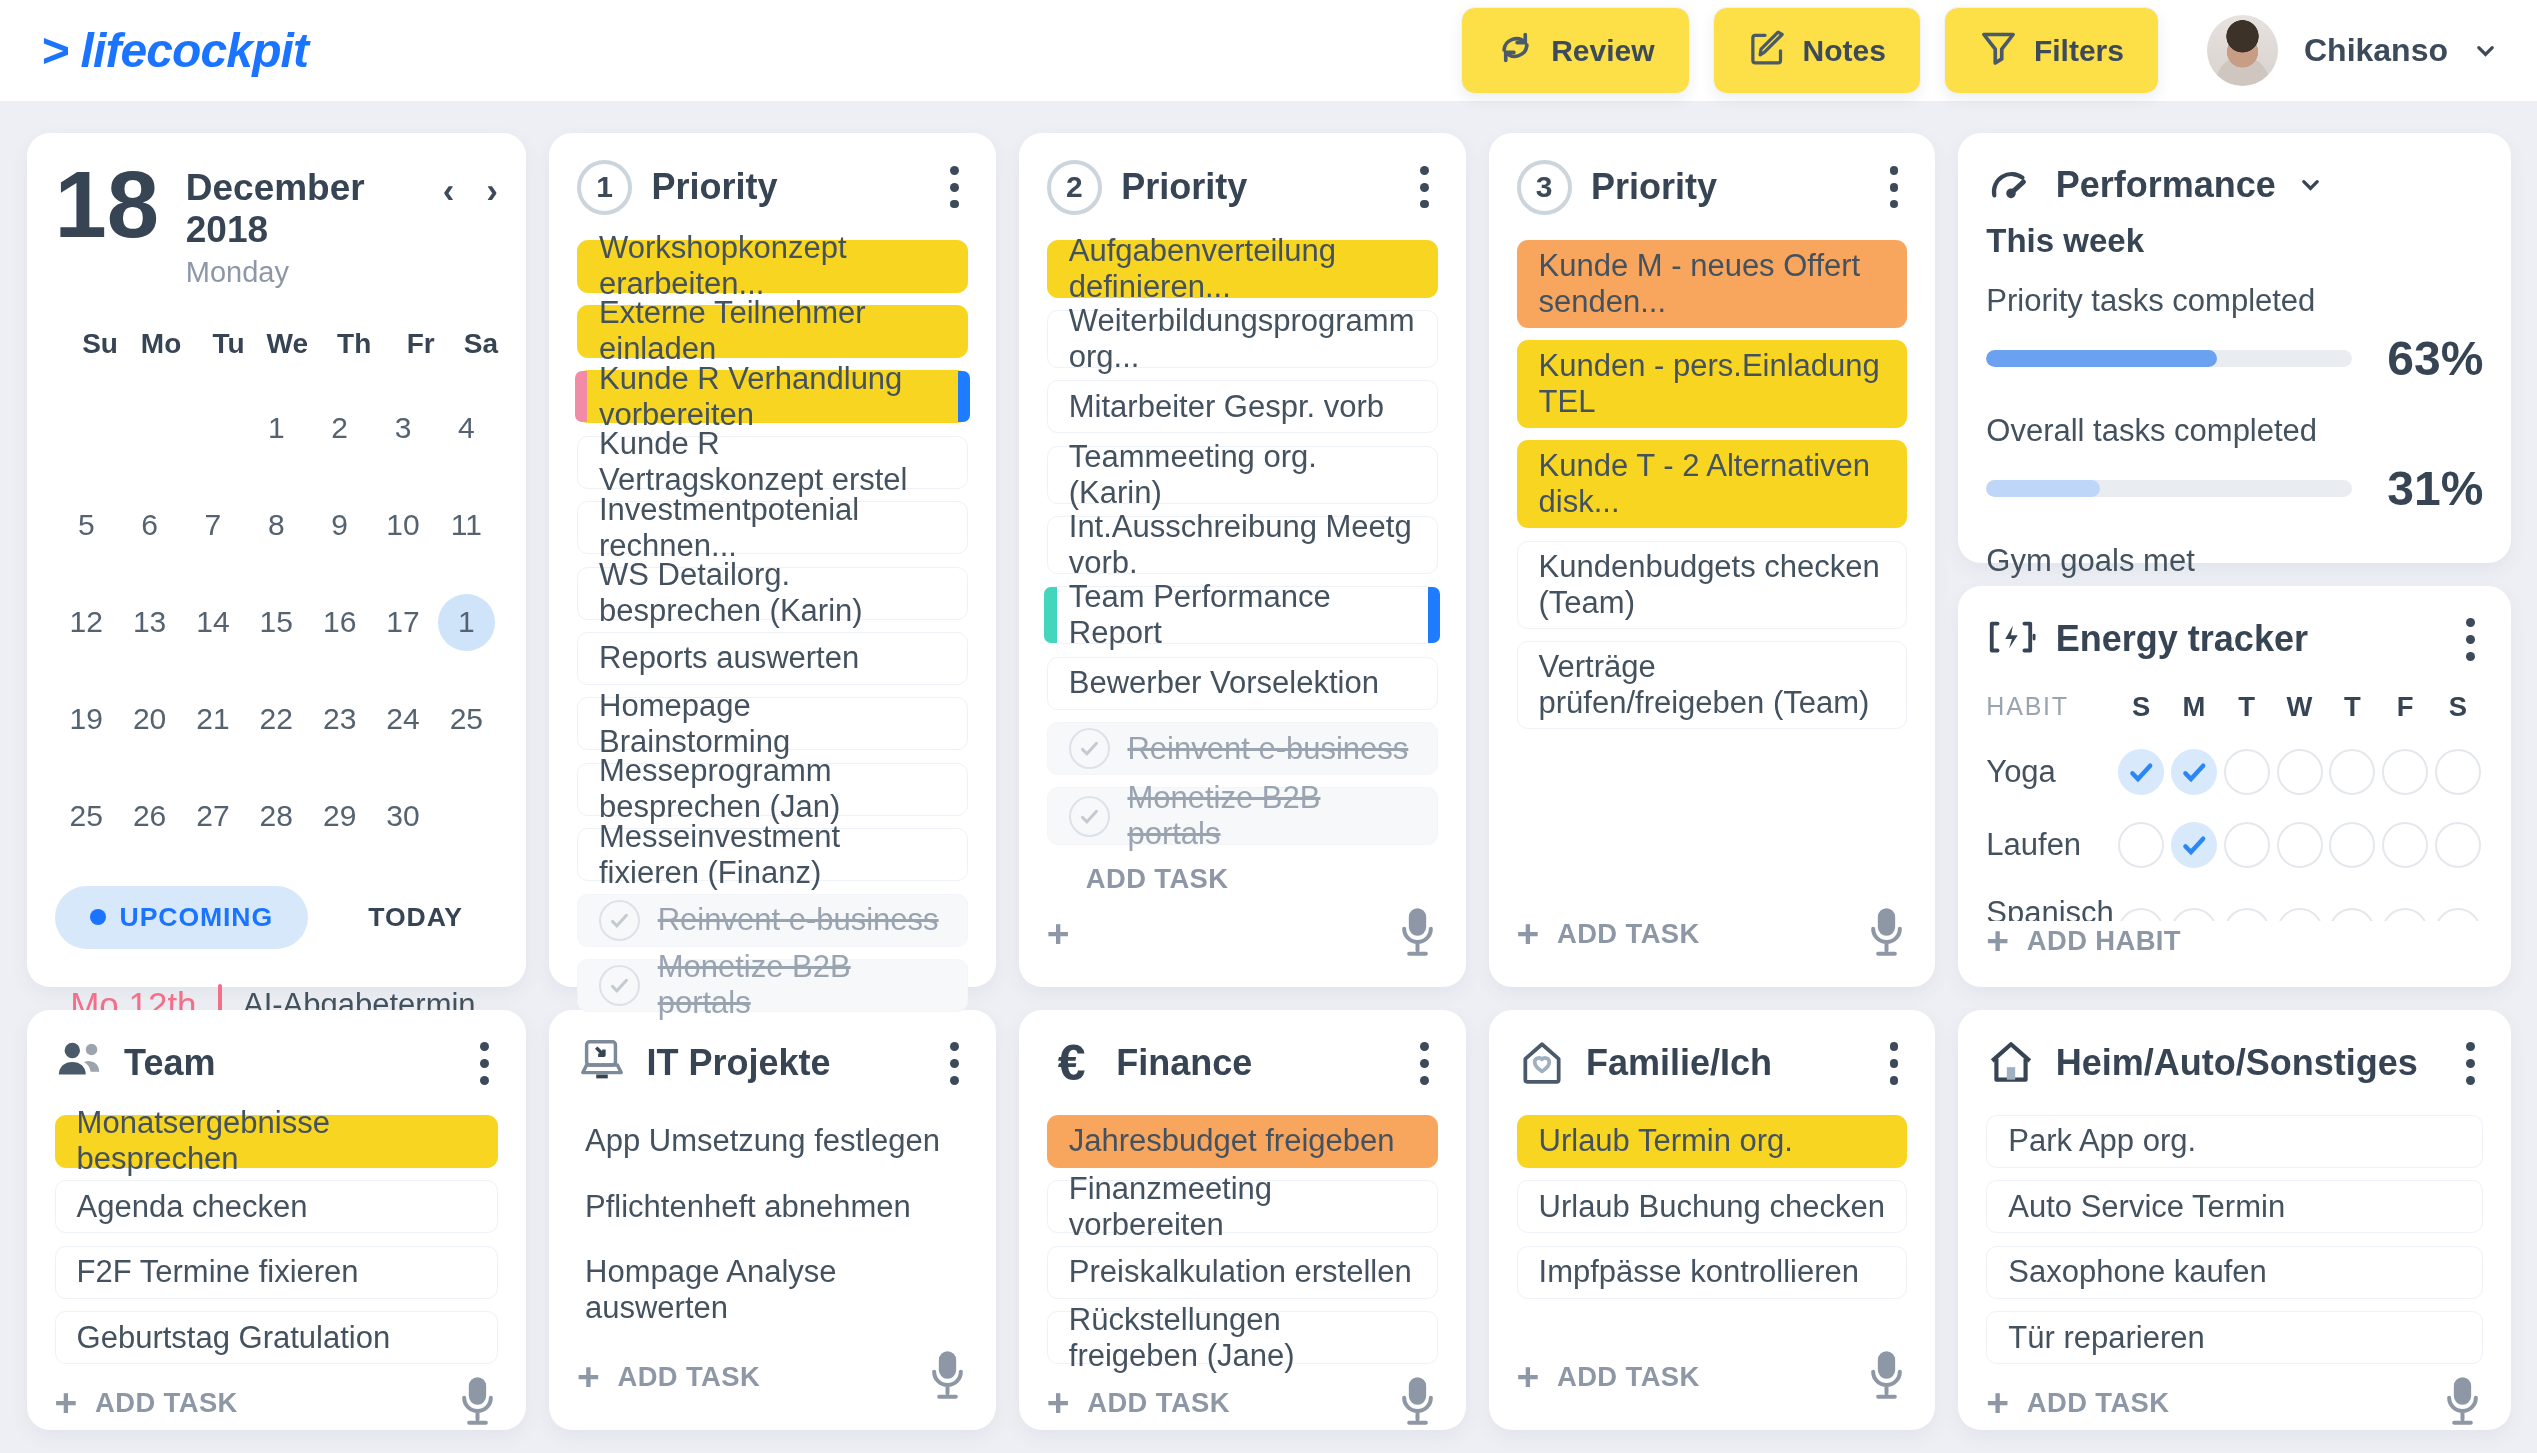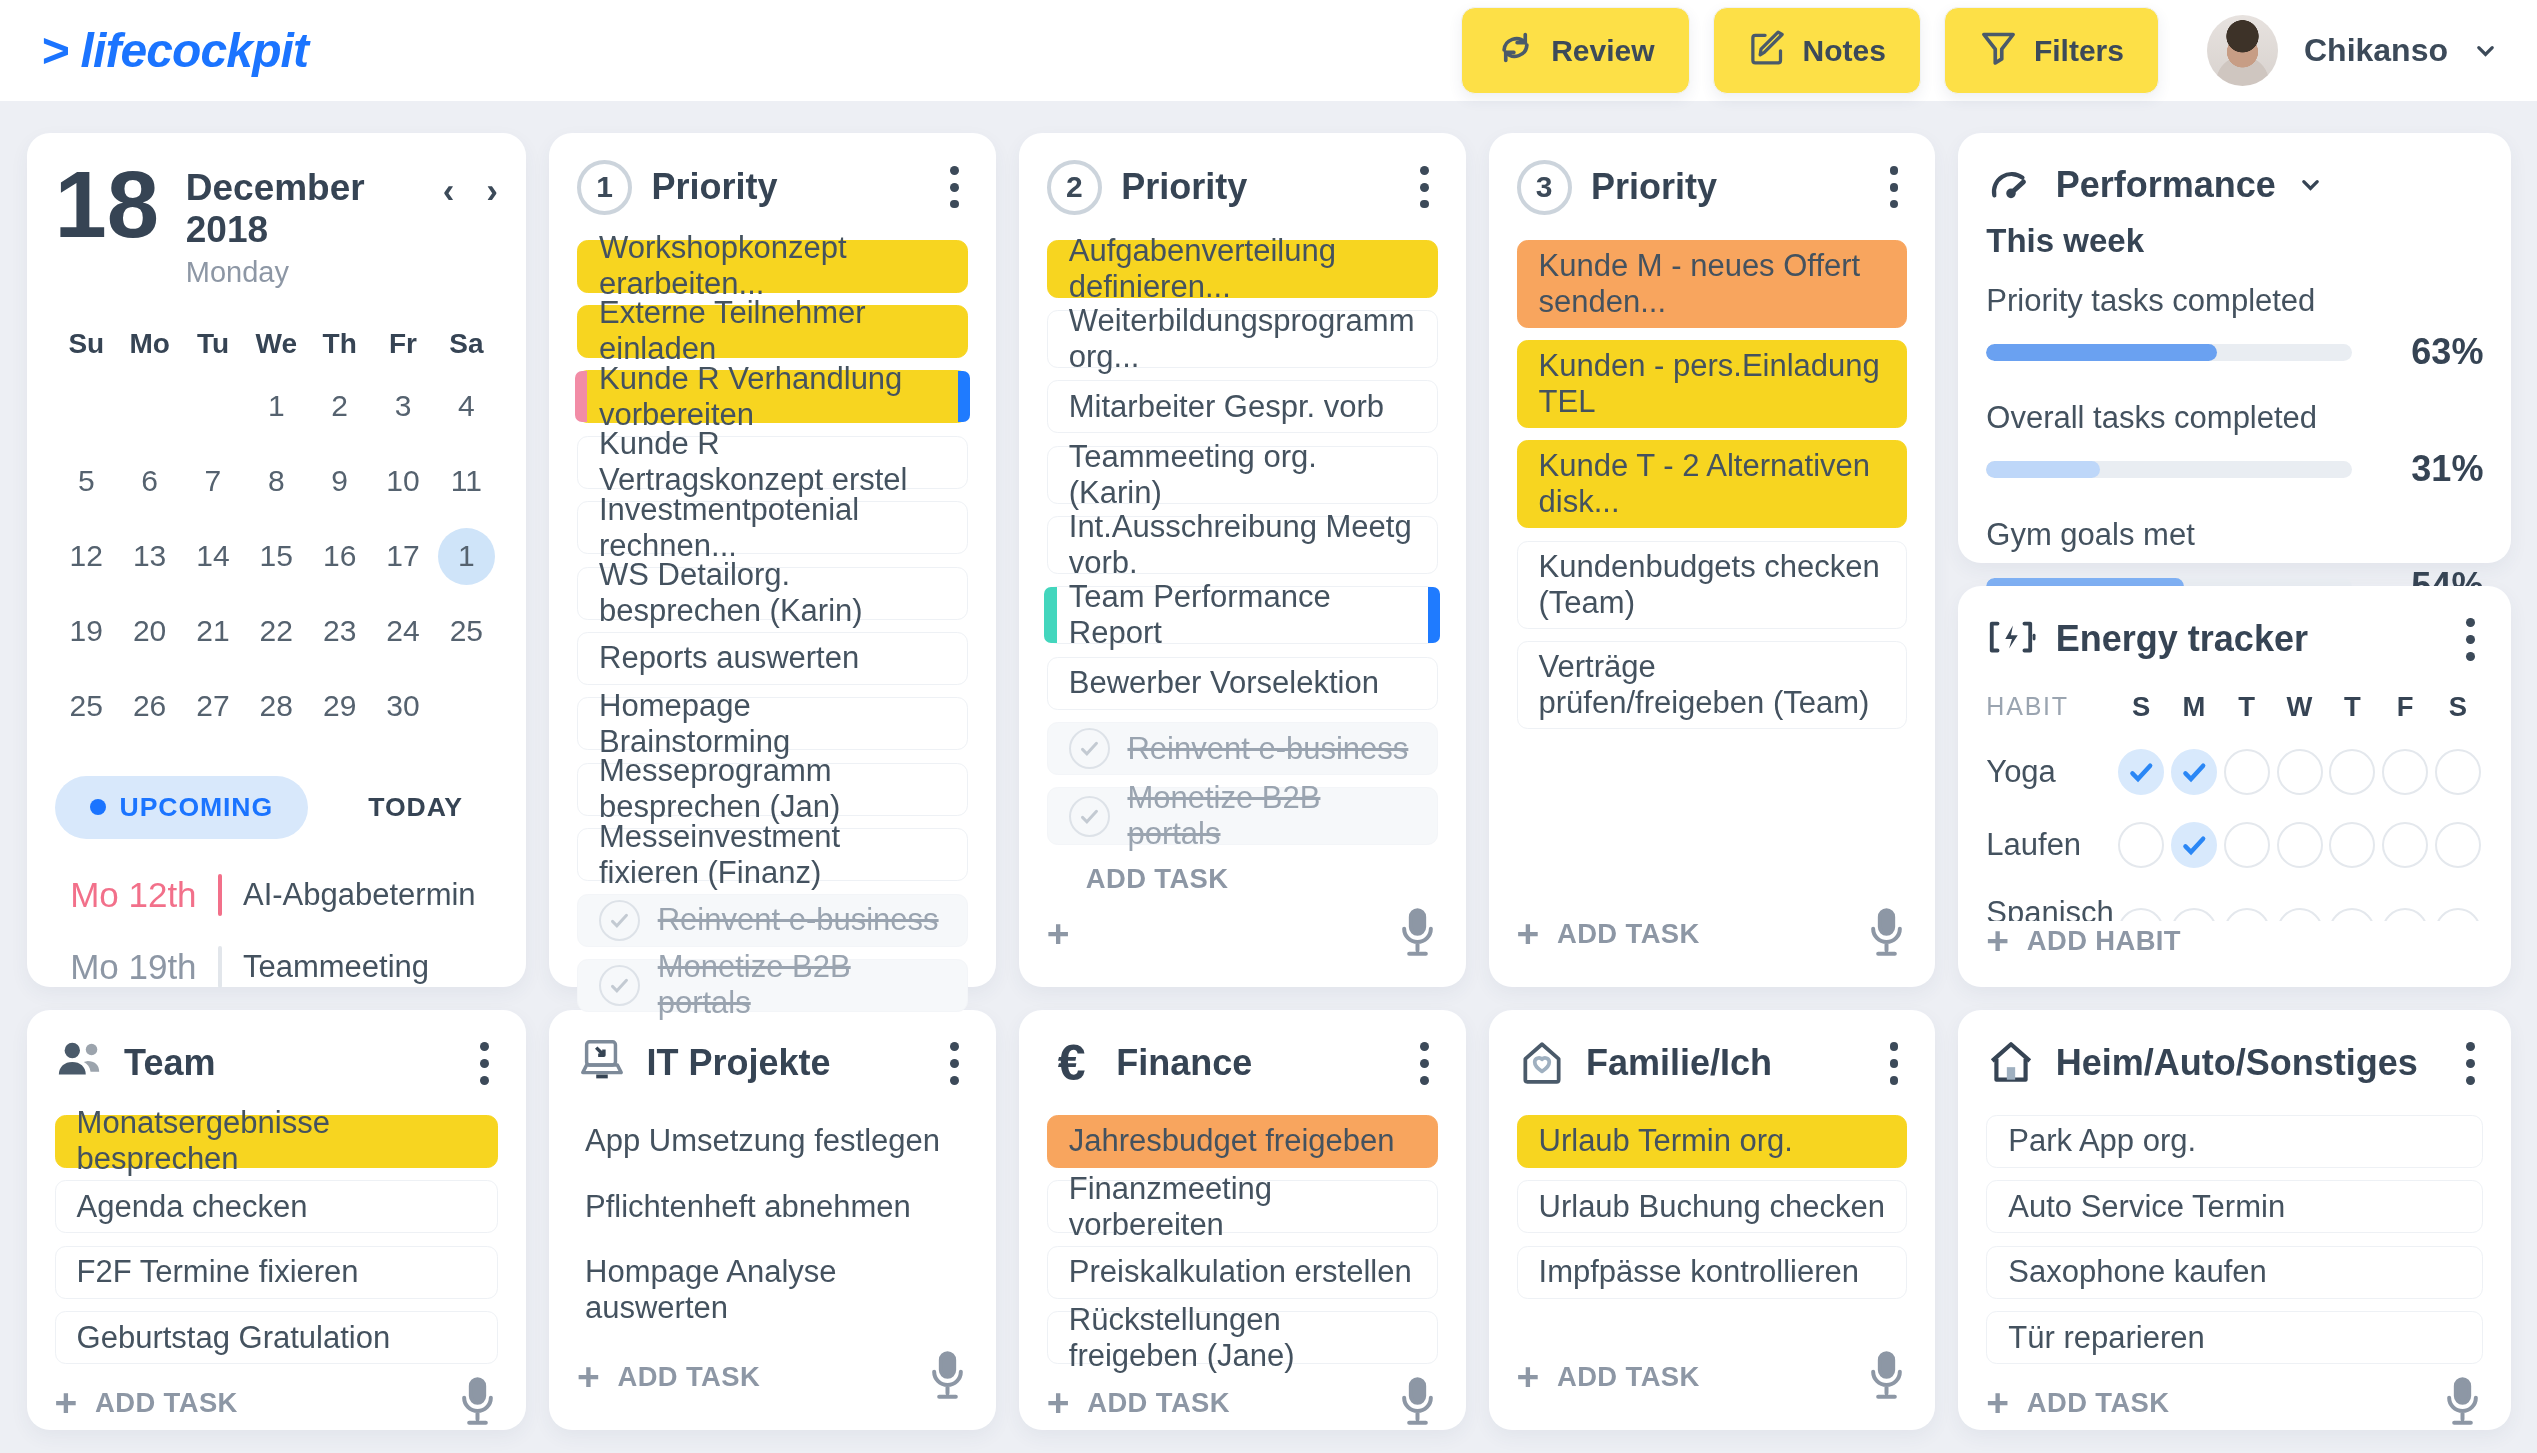--- a/index.html
+++ b/index.html
@@ -69,22 +69,22 @@
   .addinline .lbl { font-size:27.4px; font-weight:700; color:#8d97a5; letter-spacing:0.4px; }
 
   
   .cal-top { display:flex; align-items:flex-start; gap:26.6px; }
   .bigday { font-size:94px; font-weight:800; color:#364454; line-height:.95; }
   .monthblock { padding-top:7px; }
   .month { font-size:37px; font-weight:700; color:#364454; }
   .weekday { font-size:29px; color:#8d97a5; margin-top:5.3px; }
   .calnav { margin-left:auto; display:flex; gap:32px; padding-top:12.4px; }
   .calnav span { font-size:35px; font-weight:700; color:#3c4a59; cursor:pointer; line-height:1; }
-  .calgrid { display:grid; grid-template-columns:repeat(7,1fr); row-gap:18px; margin-top:39px;
-             text-align:center; }
+  .calgrid { display:grid; grid-template-columns:repeat(7,1fr); row-gap:40px; margin-top:39px;
+             text-align:right; }
   .dow { font-size:28px; font-weight:700; color:#364454; }
   .dcell { font-size:30px; color:#55626f; display:flex; align-items:center; justify-content:center; height:57px; cursor:pointer; }
   .dcell.sel { background:#cfe4f9; border-radius:50%; width:57px; margin:0 auto; }
   .cal-tabs { display:flex; align-items:center; margin-top:41px; }
   .pill-upcoming { display:flex; align-items:center; gap:14px; background:#d8e8fb; color:#1b74ff;
                    font-size:26.6px; font-weight:700; letter-spacing:0.9px; border-radius:885px;
                    padding:16px 35px; cursor:pointer; }
   .pill-upcoming .dot { width:16px; height:16px; border-radius:50%; background:#1b74ff; }
   .tab-today { margin-left:auto; margin-right:35px; font-size:26.6px; font-weight:700; color:#364454;
                letter-spacing:0.9px; cursor:pointer; }
@@ -96,21 +96,21 @@
   .ev.red .edate { color:#f2708a; } .ev.red .ebar { background:#f2708a; }
   .ev.green .edate { color:#3fd0b7; } .ev.green .ebar { background:#3fd0b7; }
 
   
   .subhead { font-size:33px; font-weight:700; color:#364454; margin:-5.3px 0 23px 0; }
   .metric { margin-bottom:26.6px; }
   .mlabel { font-size:31px; color:#44525f; margin-bottom:12.4px; }
   .mrow { display:flex; align-items:center; gap:25px; }
   .track { flex:1; height:17px; background:#e9edf2; border-radius:8.9px; overflow:hidden; }
   .fill { height:100%; border-radius:8.9px; }
-  .pct { width:106px; text-align:right; font-size:36px; font-weight:700; color:#364454; }
+  .pct { width:106px; text-align:right; font-size:48px; font-weight:700; color:#364454; }
 
   
   .habitgrid { display:grid; grid-template-columns:1fr repeat(7,51px); align-items:center;
                row-gap:26.6px; column-gap:1.8px; }
   .hcol { font-size:25px; color:#9aa4b0; letter-spacing:1.8px; }
   .dletter { font-size:27.4px; font-weight:700; color:#364454; text-align:center; }
   .hname { font-size:31px; color:#44525f; }
   .hcell { display:flex; align-items:center; justify-content:center; }
   .circ { width:46px; height:46px; border:2.7px solid #e4e8ed; border-radius:50%; cursor:pointer; }
   .circ.on { background:#d8e9fc; border-color:#d8e9fc; display:flex; align-items:center; justify-content:center; }

